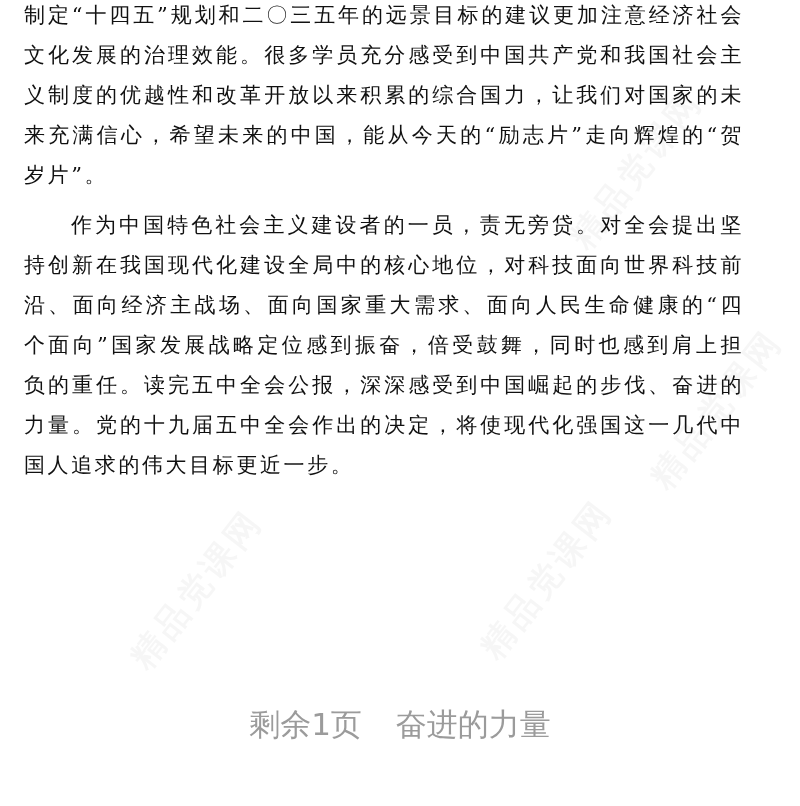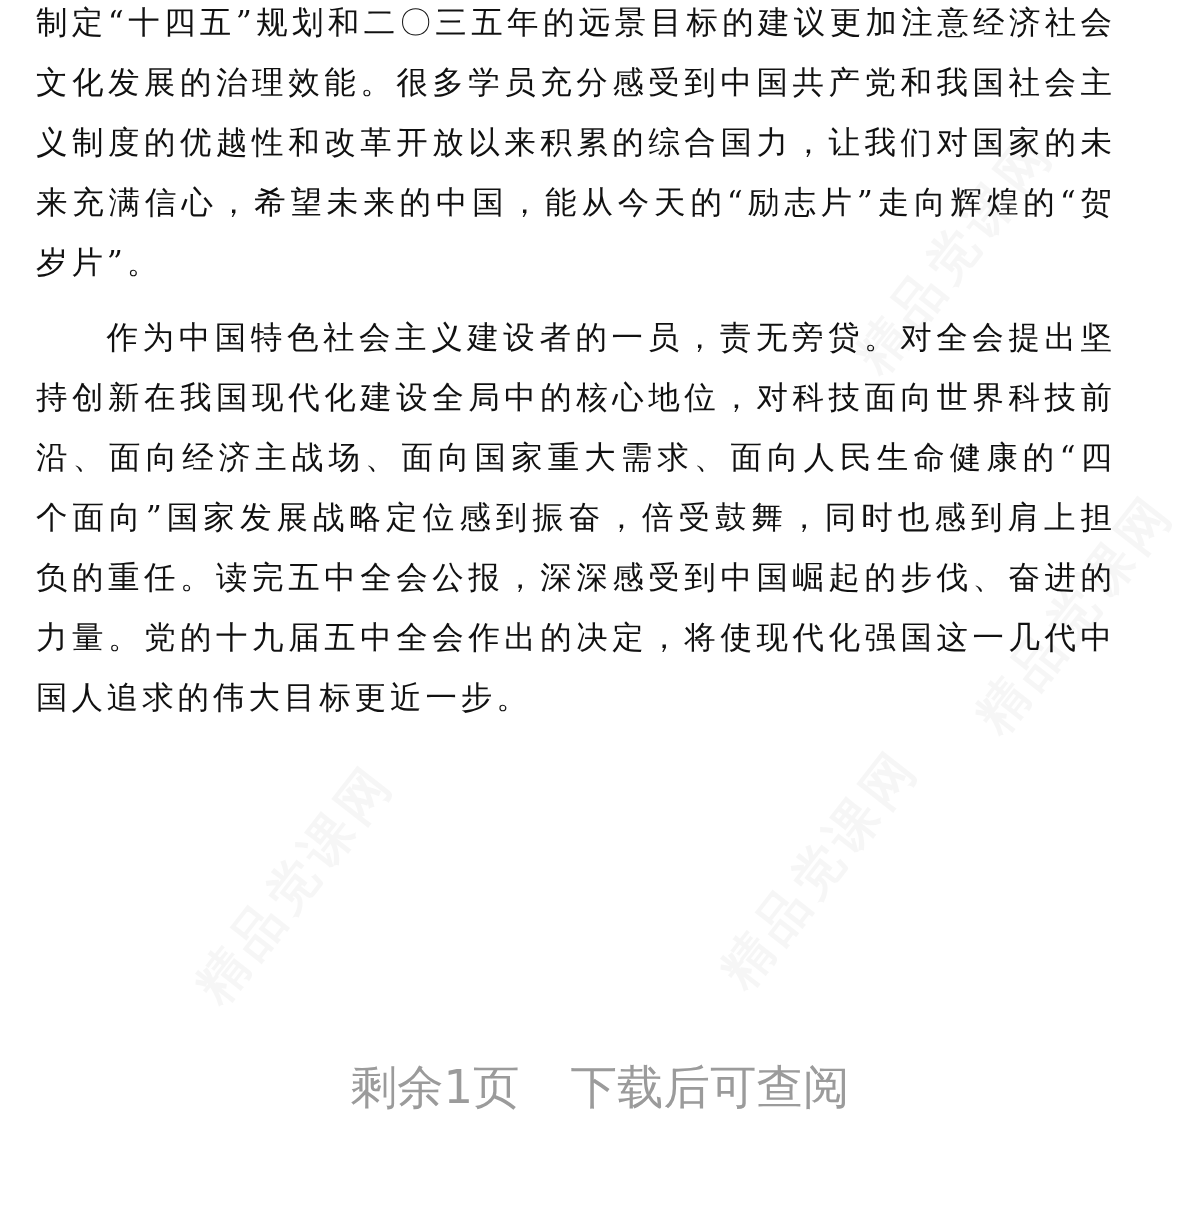--- a/index.html
+++ b/index.html
@@ -77,14 +77,14 @@
   <div class="watermark" style="left:470px; top:640px;">精品党课网</div>
   <div class="watermark" style="left:640px; top:470px;">精品党课网</div>
 </div>
 
 <div class="page">
   <p class="para">制定“十四五”规划和二〇三五年的远景目标的建议更加注意经济社会文化发展的治理效能。很多学员充分感受到中国共产党和我国社会主义制度的优越性和改革开放以来积累的综合国力，让我们对国家的未来充满信心，希望未来的中国，能从今天的“励志片”走向辉煌的“贺岁片”。</p>
   <p class="para indent">作为中国特色社会主义建设者的一员，责无旁贷。对全会提出坚持创新在我国现代化建设全局中的核心地位，对科技面向世界科技前沿、面向经济主战场、面向国家重大需求、面向人民生命健康的“四个面向”国家发展战略定位感到振奋，倍受鼓舞，同时也感到肩上担负的重任。读完五中全会公报，深深感受到中国崛起的步伐、奋进的力量。党的十九届五中全会作出的决定，将使现代化强国这一几代中国人追求的伟大目标更近一步。</p>
 </div>
 
 <div class="footer-note">
-  <span>剩余1页</span><span class="gap"></span><span>下载后可查阅</span>
+  <span>剩余1页</span><span class="gap"></span><span>奋进的力量</span>
 </div>
 
 </body></html>

